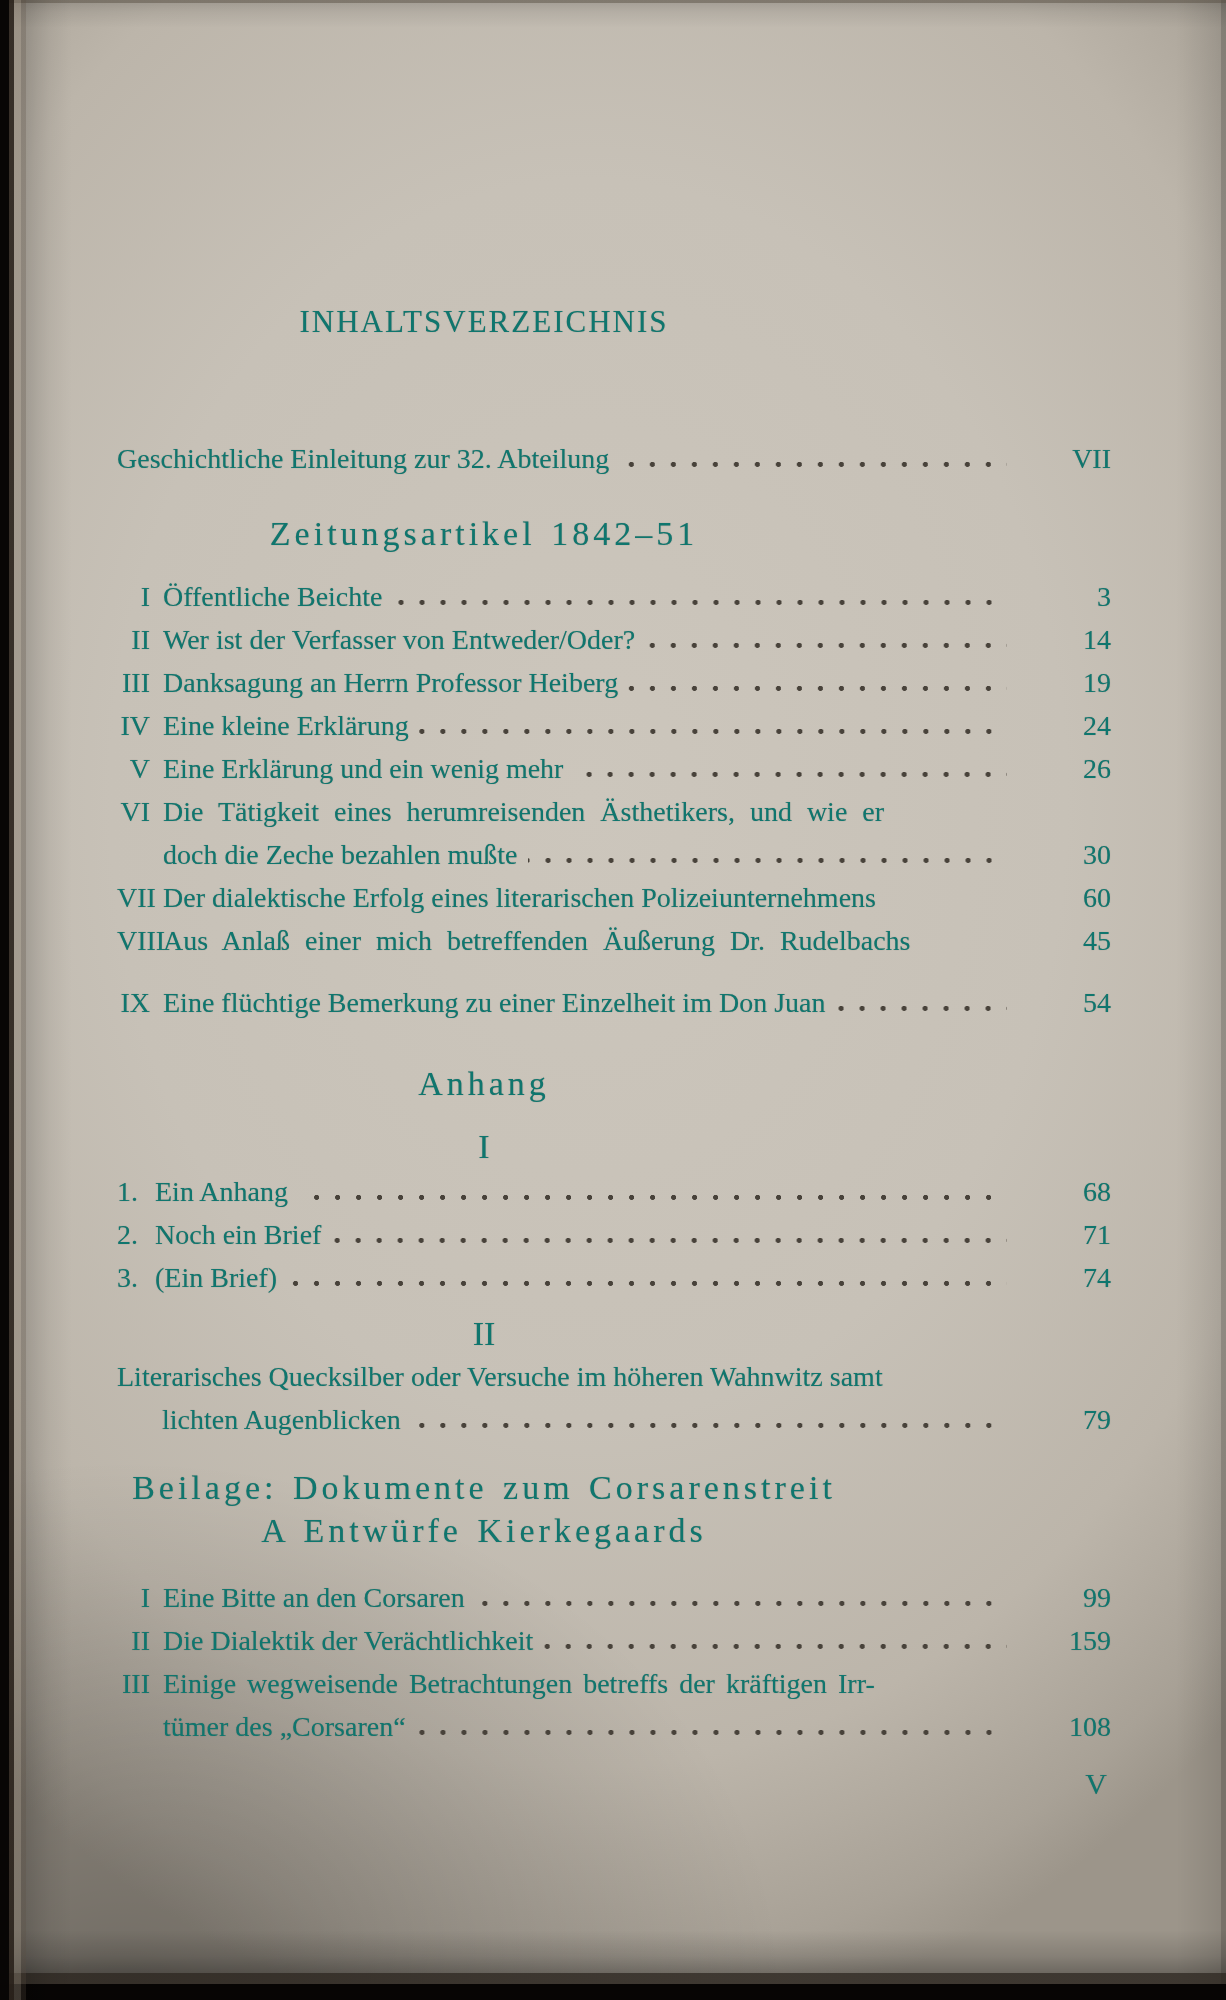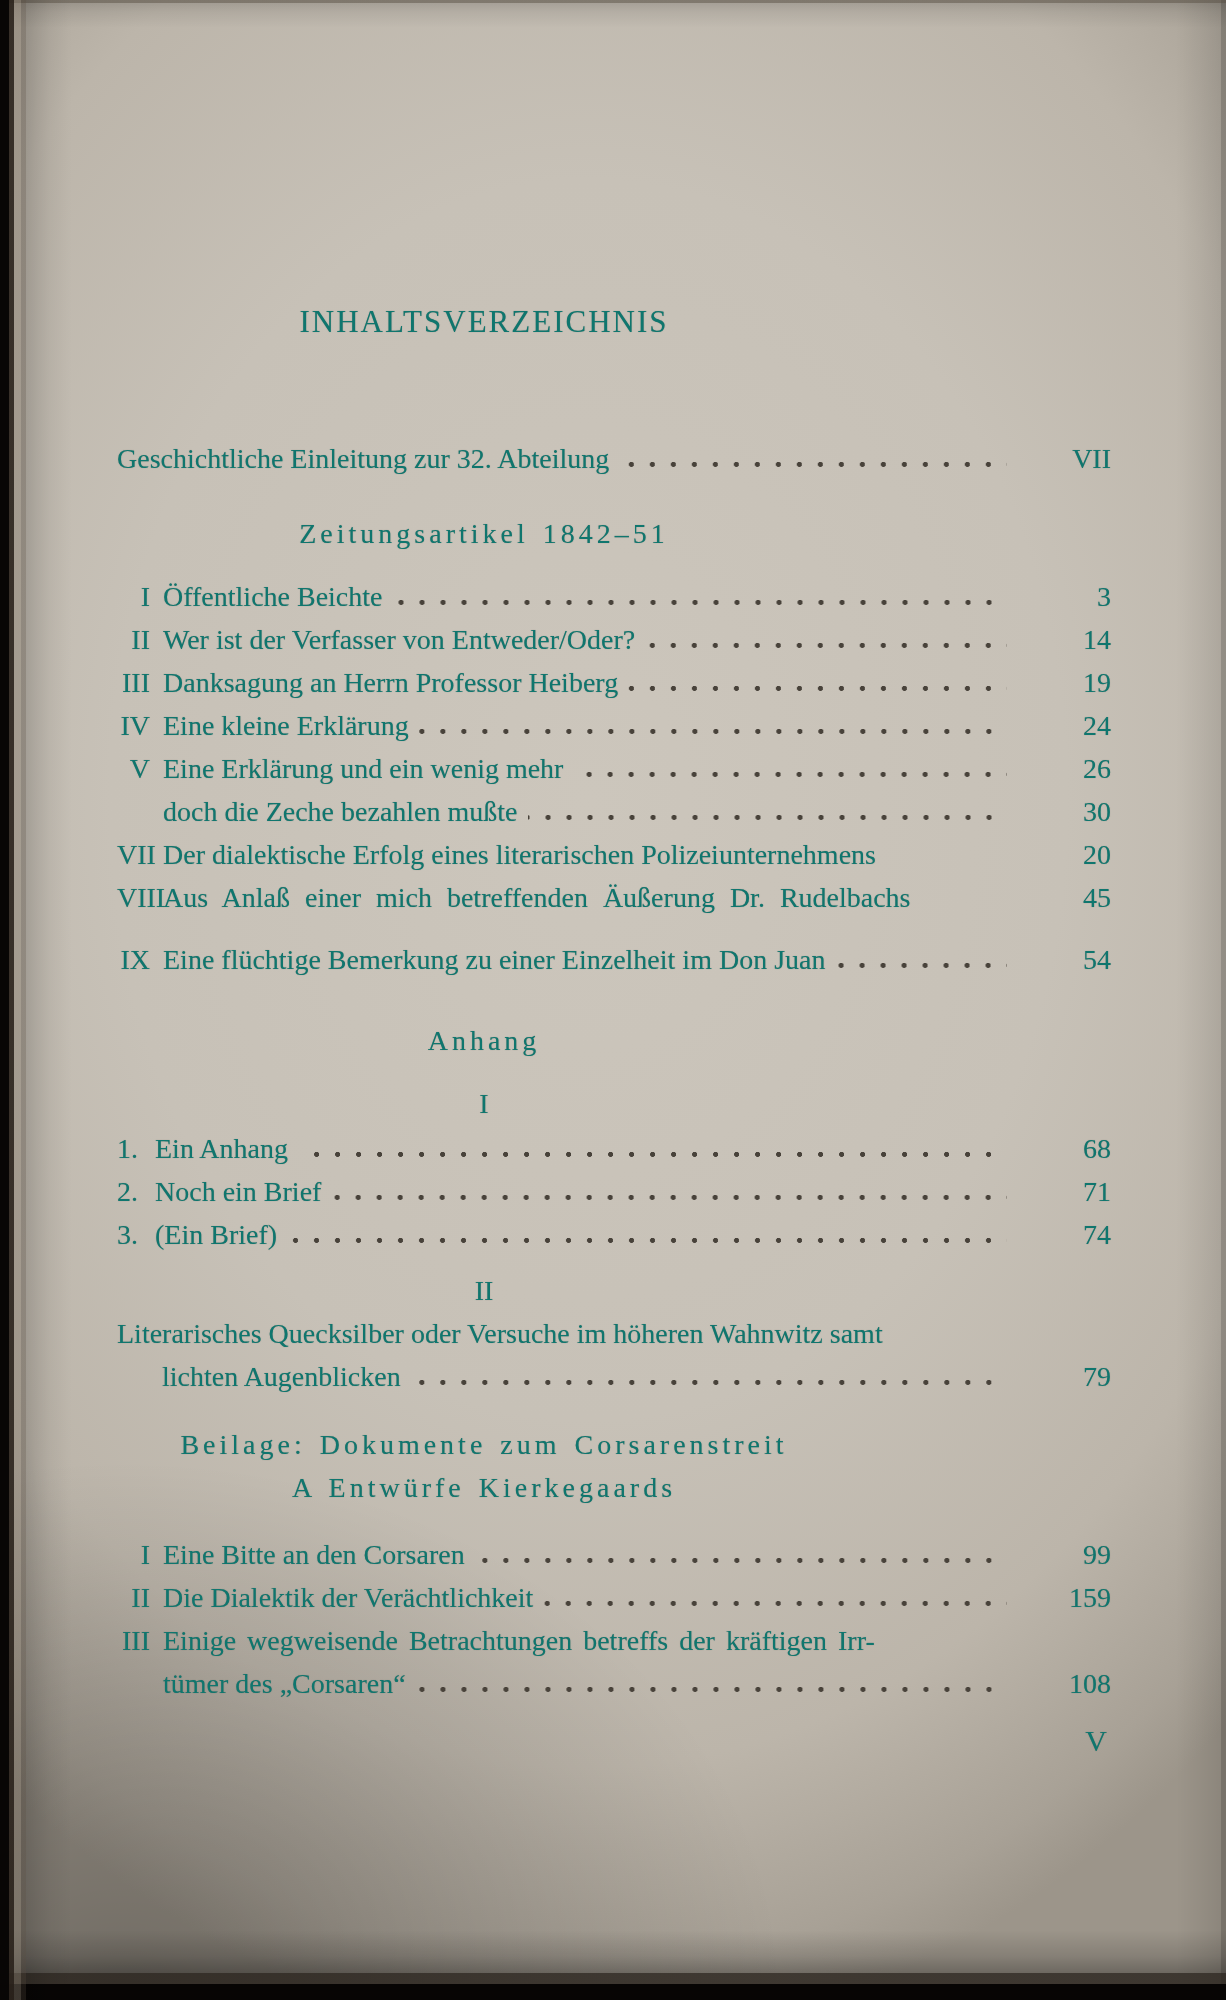--- a/index.html
+++ b/index.html
@@ -42,21 +42,21 @@
     color:#0f766e;
     text-shadow:0 0 1px rgba(58,52,44,0.35);
   }
   .title{
     width:790px;text-align:center;
     margin-top:300px;
     font-size:31px;line-height:43px;letter-spacing:2px;
   }
   .heading{
     width:790px;text-align:center;
-    font-size:28px;line-height:43px;
+    font-size:34px;line-height:43px;
   }
   .sp1{letter-spacing:4px;word-spacing:3px;}
   .row{display:flex;align-items:baseline;font-size:28px;line-height:43px;margin-left:28px;}
   .num{flex:none;width:33px;padding-right:13px;text-align:right;}
   .numleft{flex:none;width:38px;text-align:left;}
   .lbl{flex:none;white-space:nowrap;}
   .dots{
     flex:1 1 0;height:7px;margin:0 4px 0 10px;
     background-image:radial-gradient(circle at 2.6px 3.4px, #48423a 2.2px, rgba(0,0,0,0) 2.9px);
     background-size:21px 7px;background-repeat:repeat-x;background-position:right bottom;
@@ -119,31 +119,37 @@
     <span class="lbl">Eine kleine Erklärung</span>
     <span class="dots"></span>
     <span class="pg">24</span>
   </div>
   <div class="row">
     <span class="num">V</span>
     <span class="lbl">Eine Erklärung und ein wenig mehr</span>
     <span class="dots"></span>
     <span class="pg">26</span>
   </div>
+  <div class="row nodots">
+    <span class="num">VI</span>
+    <span class="lbl spread">Die Tätigkeit eines herumreisenden Ästhetikers, und wie er</span>
+    <span class="dots"></span>
+    <span class="pg"></span>
+  </div>
   <div class="row">
     <span class="num"></span>
     <span class="lbl">doch die Zeche bezahlen mußte</span>
     <span class="dots"></span>
     <span class="pg">30</span>
   </div>
   <div class="row nodots">
     <span class="num">VII</span>
     <span class="lbl">Der dialektische Erfolg eines literarischen Polizeiunternehmens</span>
     <span class="dots"></span>
-    <span class="pg">20</span>
+    <span class="pg">60</span>
   </div>
   <div class="row nodots">
     <span class="num">VIII</span>
     <span class="lbl spread">Aus Anlaß einer mich betreffenden Äußerung Dr. Rudelbachs</span>
     <span class="dots"></span>
     <span class="pg">45</span>
   </div>
   <div class="row mt-ix">
     <span class="num">IX</span>
     <span class="lbl">Eine flüchtige Bemerkung zu einer Einzelheit im Don Juan</span>

